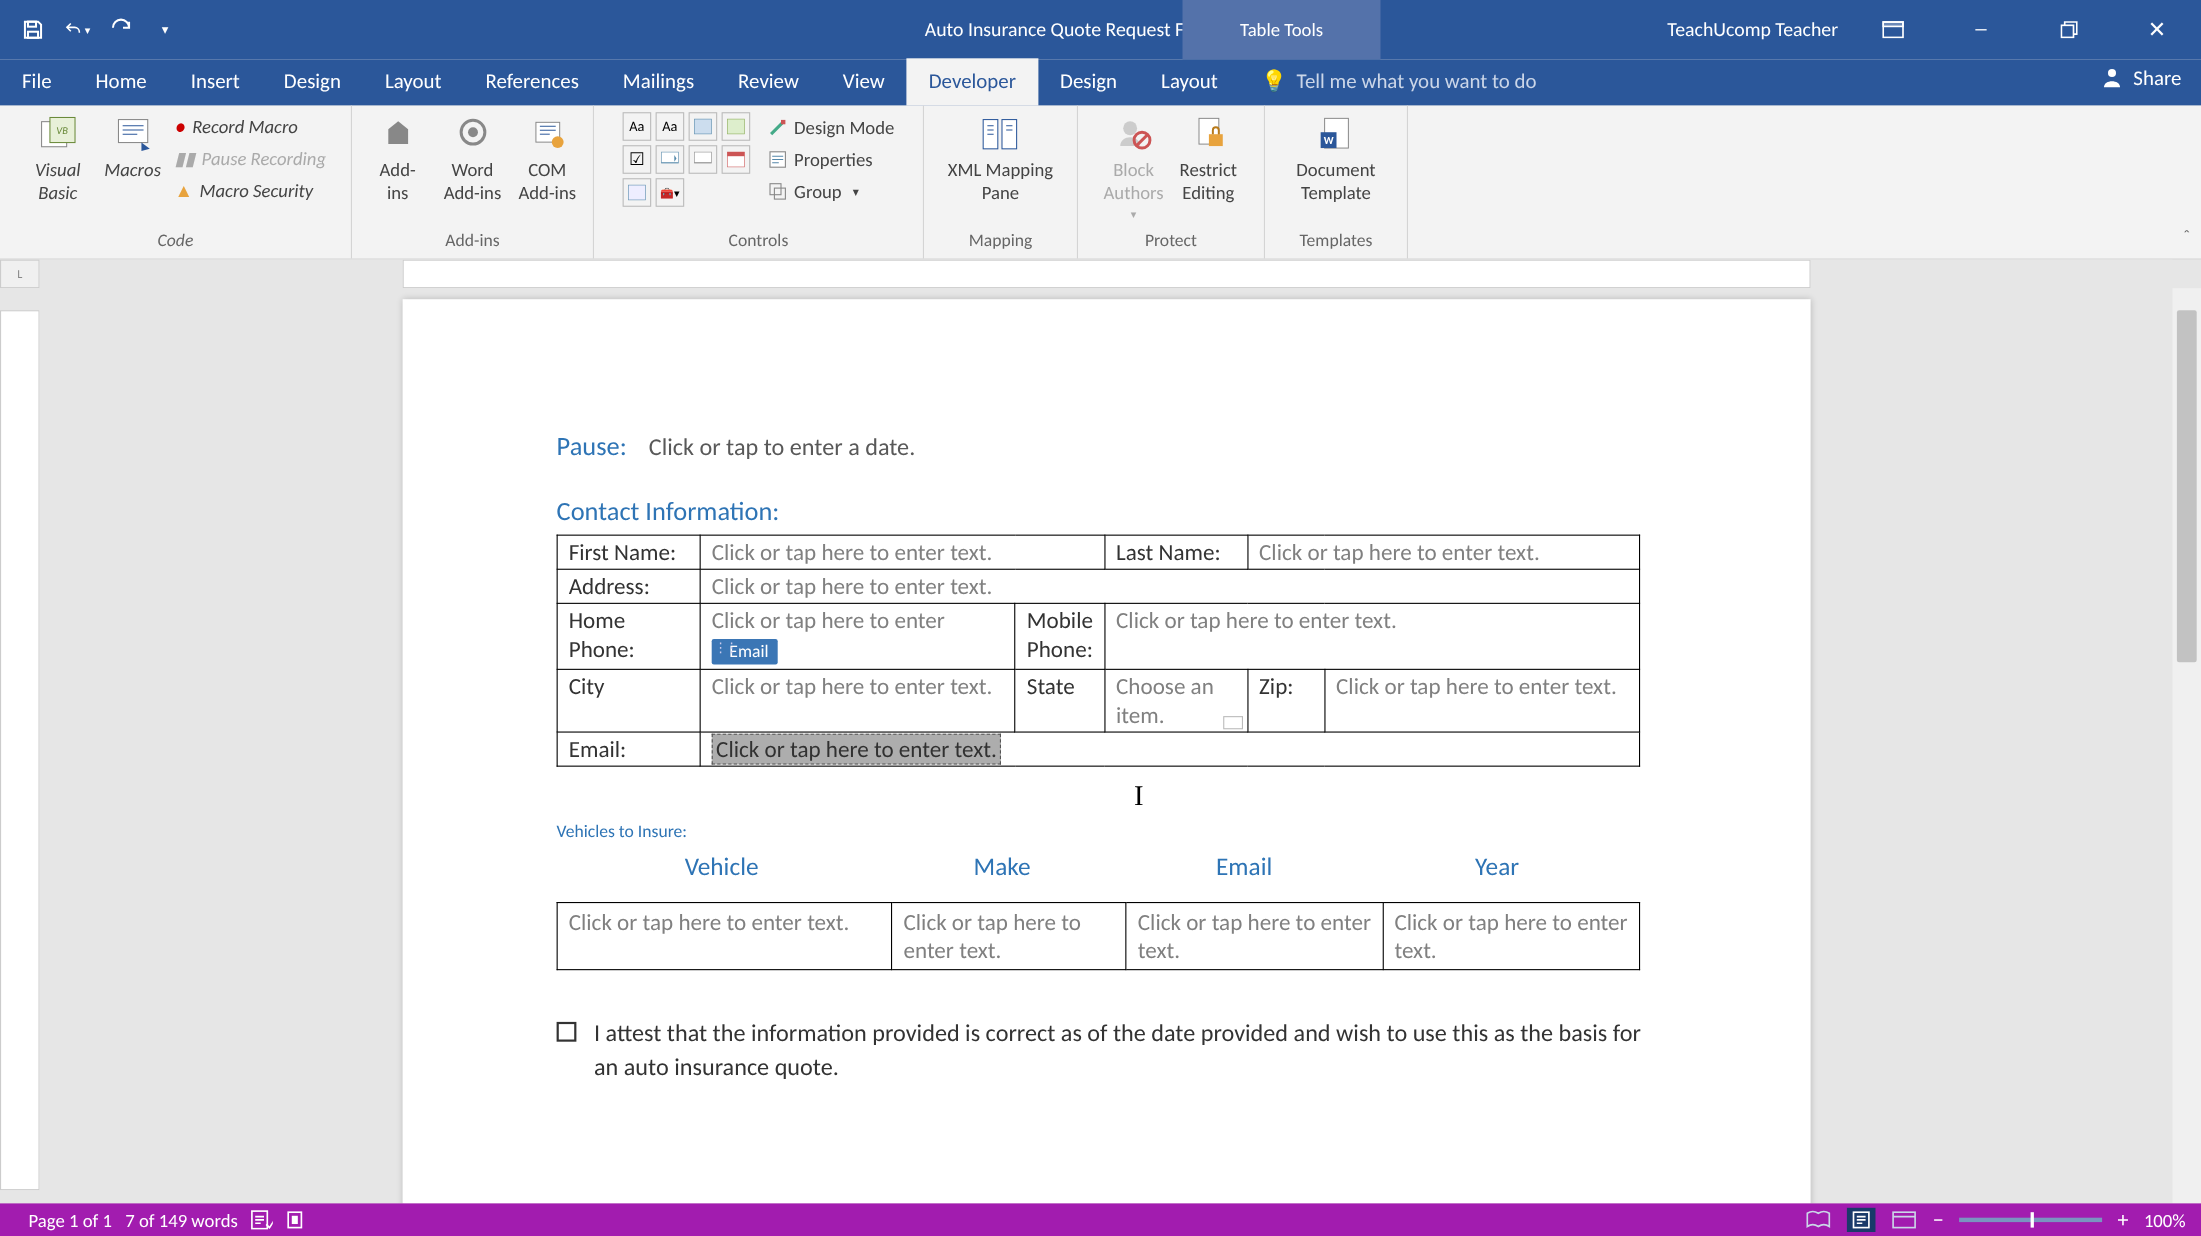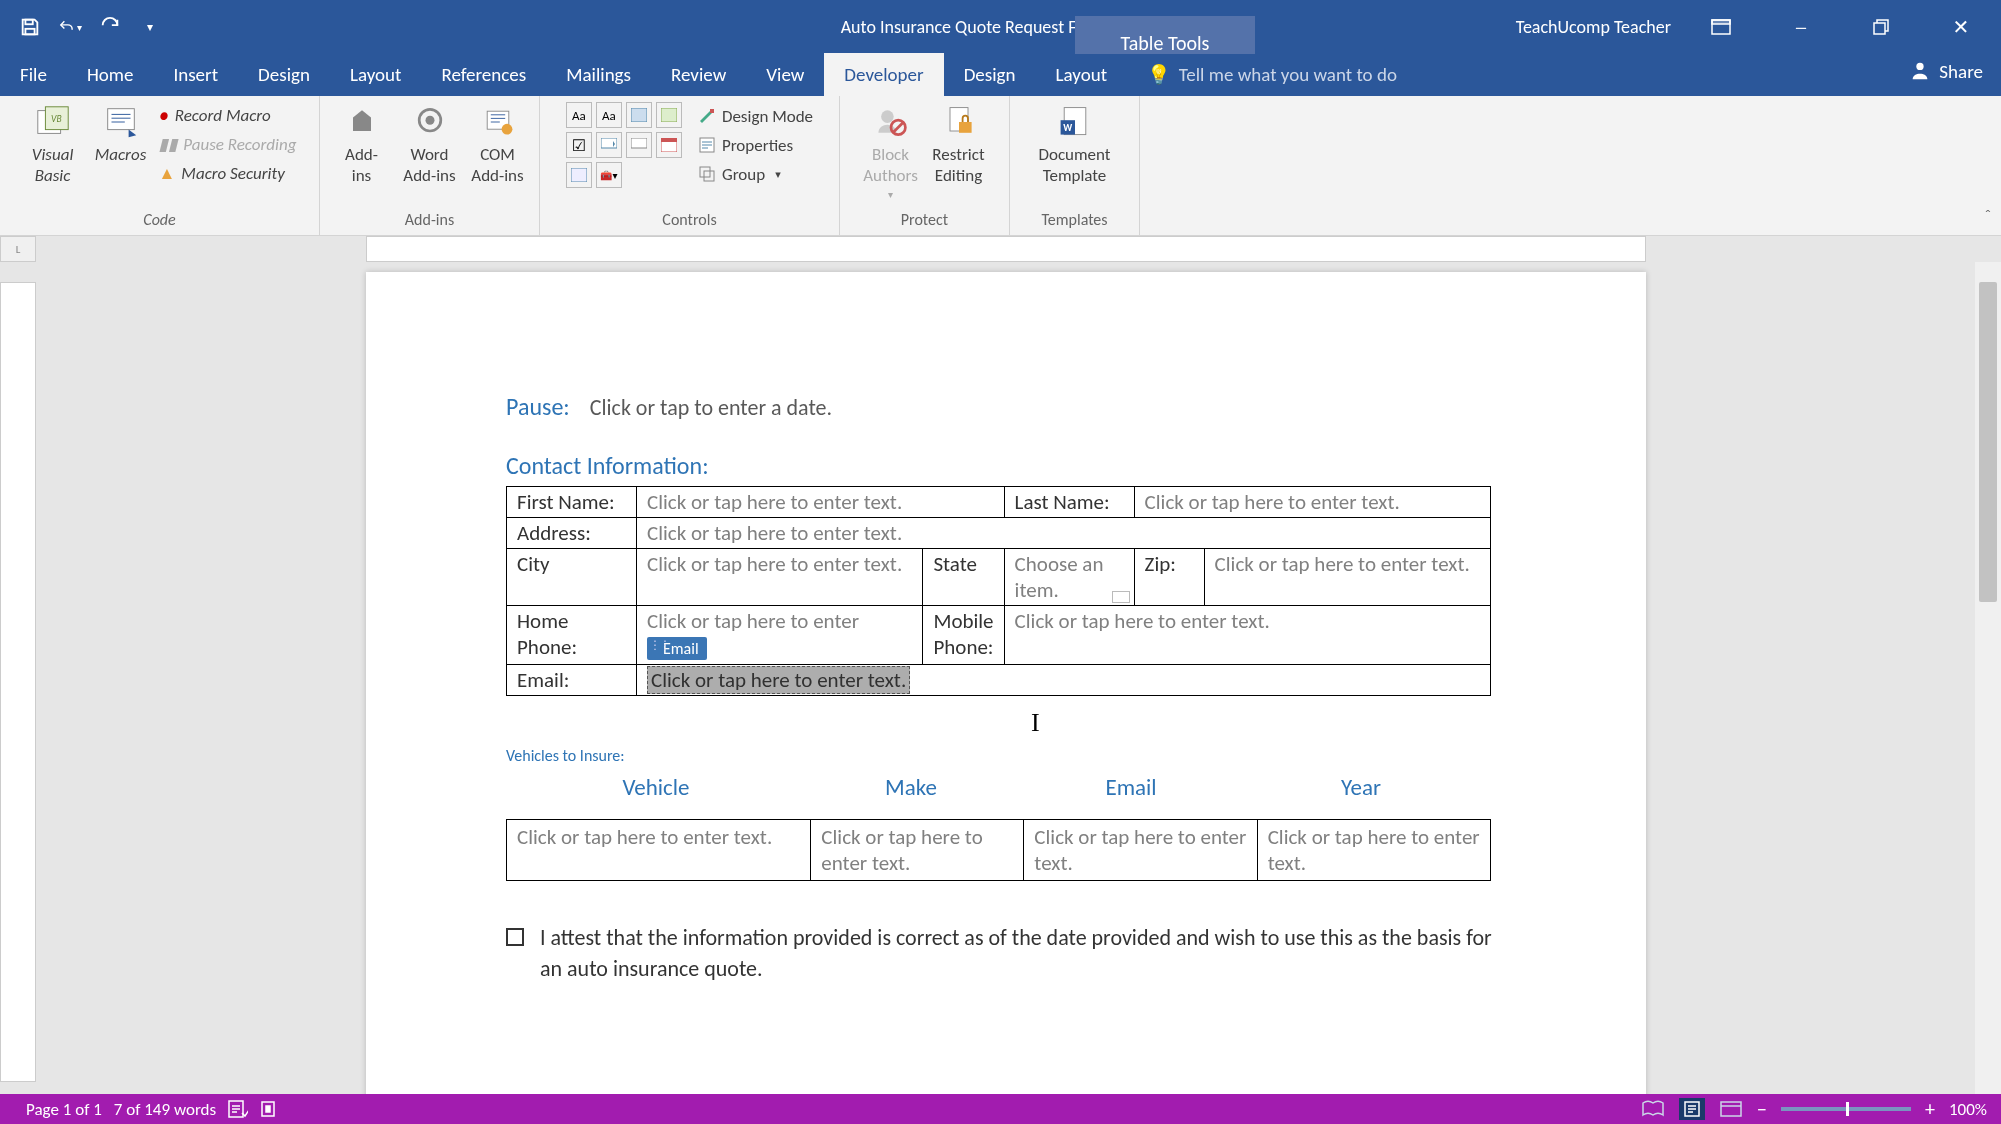--- a/index.html
+++ b/index.html
@@ -3,21 +3,21 @@
 <meta charset="utf-8">
 <style>
 * { box-sizing: border-box; margin: 0; padding: 0; font-family: "Segoe UI", "Calibri", sans-serif; }
 body { background: #e6e6e6; overflow: hidden; width: 2001px; height: 1124px; position: relative; }
 
 
 .titlebar { background: #2b579a; height: 54px; display: flex; align-items: center; color: #fff; font-size: 18px; position: relative; }
 .qat { display: flex; align-items: center; gap: 16px; padding-left: 18px; }
 .qat-icon { width: 24px; height: 24px; display: flex; align-items: center; justify-content: center; cursor: pointer; }
 .title-text { position: absolute; left: 50%; transform: translateX(-50%); font-size: 18px; }
-.table-tools { position: absolute; left: 1075px; top: 16px; width: 180px; height: 54px; background: #5472aa; display: flex; align-items: center; justify-content: center; font-size: 20px; }
+.table-tools { position: absolute; left: 1075px; top: 0; width: 180px; height: 54px; background: #5472aa; display: flex; align-items: center; justify-content: center; font-size: 17px; }
 .user-area { position: absolute; right: 0; display: flex; align-items: center; gap: 20px; padding-right: 10px; }
 .win-btn { width: 60px; height: 54px; display: flex; align-items: center; justify-content: center; cursor: pointer; font-size: 20px; }
 
 
 .tabstrip { background: #2b579a; height: 42px; display: flex; align-items: flex-end; color: #fff; font-size: 19px; position: relative; }
 .tab { padding: 10px 20px; cursor: pointer; }
 .tab.active { background: #f3f3f3; color: #2b579a; }
 .tab.context { color: #fff; }
 .tell-me { margin-left: 20px; display: flex; align-items: center; gap: 8px; color: #cbd6e8; padding-bottom: 10px; }
 .share-btn { position: absolute; right: 18px; top: 6px; display: flex; align-items: flex-start; gap: 8px; cursor: pointer; }
@@ -302,20 +302,36 @@
               </svg>
             </span>
             <span>Group</span>
             <span style="font-size:11px;margin-left:4px;">▾</span>
           </div>
       </div>
     </div>
     <div class="ribbon-group-label">Controls</div>
   </div>
 
+  <div class="ribbon-group" style="width:140px;">
+    <div class="ribbon-row">
+        <div class="big-btn">
+          <span class="icon">
+            <svg width="38" height="38" viewBox="0 0 40 40">
+              <rect x="4" y="6" width="14" height="28" fill="#fff" stroke="#2b579a"></rect>
+              <rect x="22" y="6" width="14" height="28" fill="#fff" stroke="#2b579a"></rect>
+              <path d="M8 12h6M8 16h6M8 20h6M26 12h6M26 16h6" stroke="#2b579a"></path>
+            </svg>
+          </span>
+          <span style="white-space:pre-line;text-align:center;">XML Mapping
+Pane</span>
+        </div>
+      </div>
+    <div class="ribbon-group-label">Mapping</div>
+  </div>
 
   <div class="ribbon-group" style="width:170px;">
     <div class="ribbon-row">
       <div class="big-btn" style="color:#aaa;">
           <span class="icon">
             <svg width="36" height="36" viewBox="0 0 40 40">
               <circle cx="16" cy="14" r="7" fill="#ccc"></circle>
               <path d="M6 32c0-6 5-9 10-9s10 3 10 9" fill="#ccc"></path>
               <circle cx="28" cy="26" r="8" fill="none" stroke="#c55" stroke-width="3"></circle>
               <path d="M22 32l12-12" stroke="#c55" stroke-width="3"></path>
@@ -382,35 +398,35 @@
         <td class="label-cell" style="width:130px;">First Name:</td>
         <td class="placeholder" colspan="2">Click or tap here to enter text.</td>
         <td class="label-cell" style="width:130px;">Last Name:</td>
         <td class="placeholder" colspan="2">Click or tap here to enter text.</td>
       </tr>
       <tr>
         <td class="label-cell">Address:</td>
         <td class="placeholder" colspan="5">Click or tap here to enter text.</td>
       </tr>
       <tr>
-        <td class="label-cell">City</td>
-        <td class="placeholder">Click or tap here to enter text.</td>
-        <td class="label-cell" style="width:80px;">State</td>
-        <td class="placeholder" style="position:relative;"><span>Choose an item.</span><span style="position:absolute;right:4px;bottom:2px;width:18px;height:12px;border:1px solid #bbb;"></span></td>
-        <td class="label-cell" style="width:70px;">Zip:</td>
-        <td class="placeholder">Click or tap here to enter text.</td>
-      </tr>
-      <tr>
         <td class="label-cell">Home Phone:</td>
         <td>
           <span class="placeholder">Click or tap here to enter</span><br>
           <span class="email-tag">Email</span>
         </td>
         <td class="label-cell">Mobile Phone:</td>
         <td class="placeholder" colspan="3">Click or tap here to enter text.</td>
+      </tr>
+      <tr>
+        <td class="label-cell">City</td>
+        <td class="placeholder">Click or tap here to enter text.</td>
+        <td class="label-cell" style="width:80px;">State</td>
+        <td class="placeholder" style="position:relative;"><span>Choose an item.</span><span style="position:absolute;right:4px;bottom:2px;width:18px;height:12px;border:1px solid #bbb;"></span></td>
+        <td class="label-cell" style="width:70px;">Zip:</td>
+        <td class="placeholder">Click or tap here to enter text.</td>
       </tr>
       <tr>
         <td class="label-cell">Email:</td>
         <td colspan="5"><span class="selected-ph">Click or tap here to enter text.</span></td>
       </tr>
     </tbody>
       </table>
 
     <div style="position:relative;">
       <span class="cursor-i" style="position:absolute;left:525px;top:12px;">I</span>

